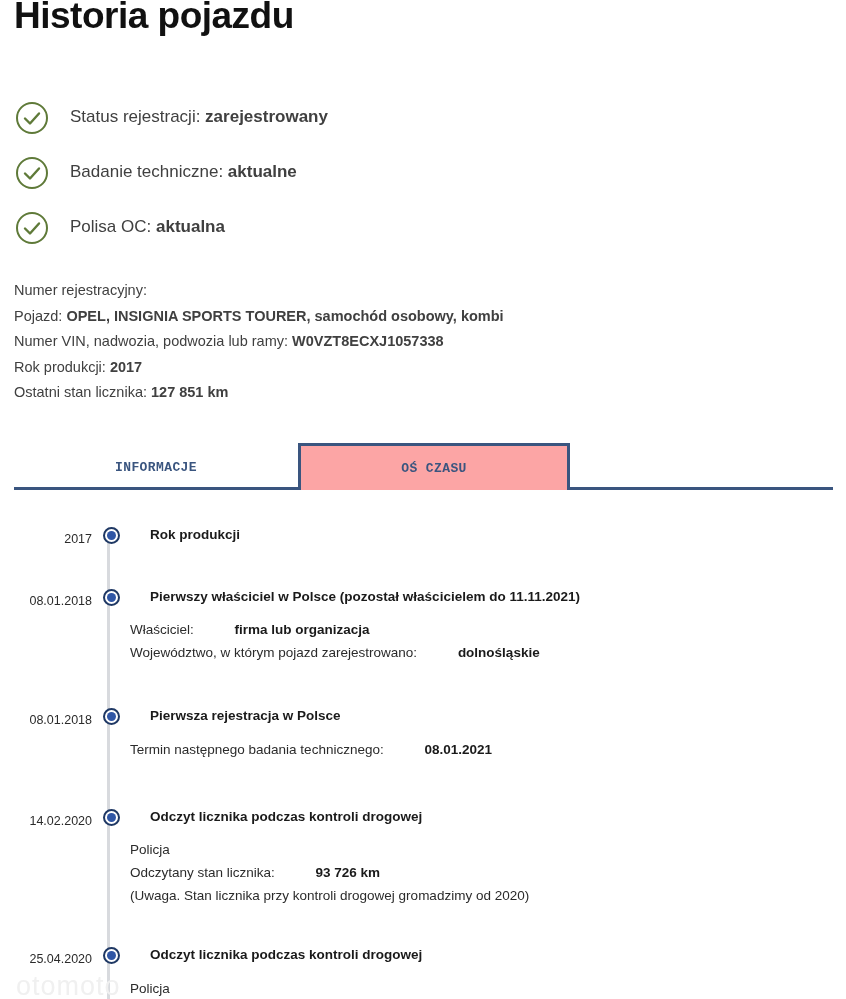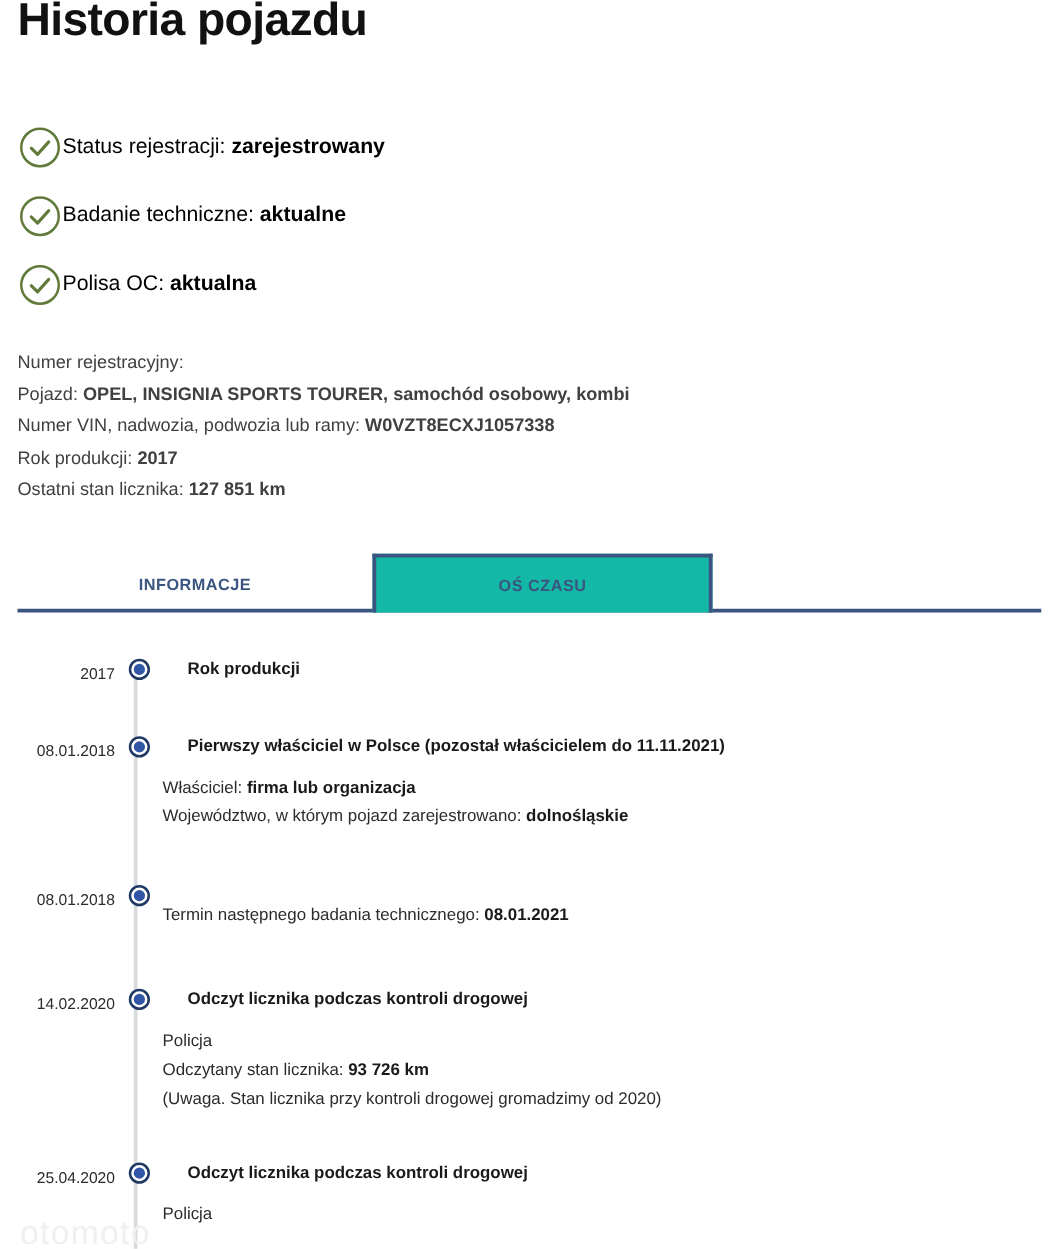--- a/index.html
+++ b/index.html
@@ -41,22 +41,23 @@
     align-items: center;
     height: 55px;
   }
   .check-icon {
     width: 36px;
     height: 36px;
     flex: 0 0 36px;
     display: block;
   }
   .status-text {
+    margin-left: 20px;
     font-size: 17px;
-    color: #000000;
+    color: #404040;
     line-height: 1.2;
   }
   .status-text b { font-weight: bold; }
 
   
   .details {
     position: absolute;
     left: 14px;
     top: 278px;
     width: 800px;
@@ -91,30 +92,31 @@
     height: 40px;
     display: flex;
     align-items: center;
     justify-content: center;
     font-size: 13px;
     font-weight: bold;
     letter-spacing: 0.4px;
     color: #3a557f;
     box-sizing: border-box;
     background: transparent;
+    font-family: Liberation Mono, monospace;
   }
   .tab-informacje { left: 14px;  width: 256px; }
   .tab-os-czasu {
     left: 284px;
     width: 272px;
     top: -4px;
     height: 47px;
     border: 3px solid #3a557f;
     border-bottom: none;
-    background: #14b8a6;
+    background: #fca5a5;
     z-index: 2;
   }
   .tab-dane { left: 570px; width: 249px; }
 
   
   .timeline {
     position: absolute;
     left: 0;
     top: 512px;
     width: 846px;
@@ -180,21 +182,21 @@
     color: #1a1a1a;
     line-height: 1.3;
     padding-left: 20px;
   }
   .tl-detail {
     font-size: 13.5px;
     color: #2b2b2b;
     line-height: 21px;
     margin-top: 2px;
   }
-  .tl-detail b { font-weight: bold; color: #1a1a1a; }
+  .tl-detail b { font-weight: bold; color: #1a1a1a; margin-left: 37px; }
   .tl-detail-first { margin-top: 14px; }
 
   .spacer-0 { height: 26px; }
   .spacer-1 { height: 26px; }
   .spacer-2 { height: 30px; }
   .spacer-3 { height: 22px; }
 
   
   .watermark {
     position: absolute;
@@ -288,20 +290,21 @@
     </div>
   </div>
   <div class="spacer-1"></div>
 
   <div class="tl-entry">
     <div class="tl-date">08.01.2018</div>
     <div class="tl-dot-cell">
         <span class="tl-dot"></span>
       </div>
     <div class="tl-body">
+      <div class="tl-title">Pierwsza rejestracja w Polsce</div>
       <div class="tl-detail tl-detail-first"><span>Termin następnego badania technicznego: </span><b>08.01.2021</b></div>
     </div>
   </div>
   <div class="spacer-2"></div>
 
   <div class="tl-entry">
     <div class="tl-date">14.02.2020</div>
     <div class="tl-dot-cell">
         <span class="tl-dot"></span>
       </div>

